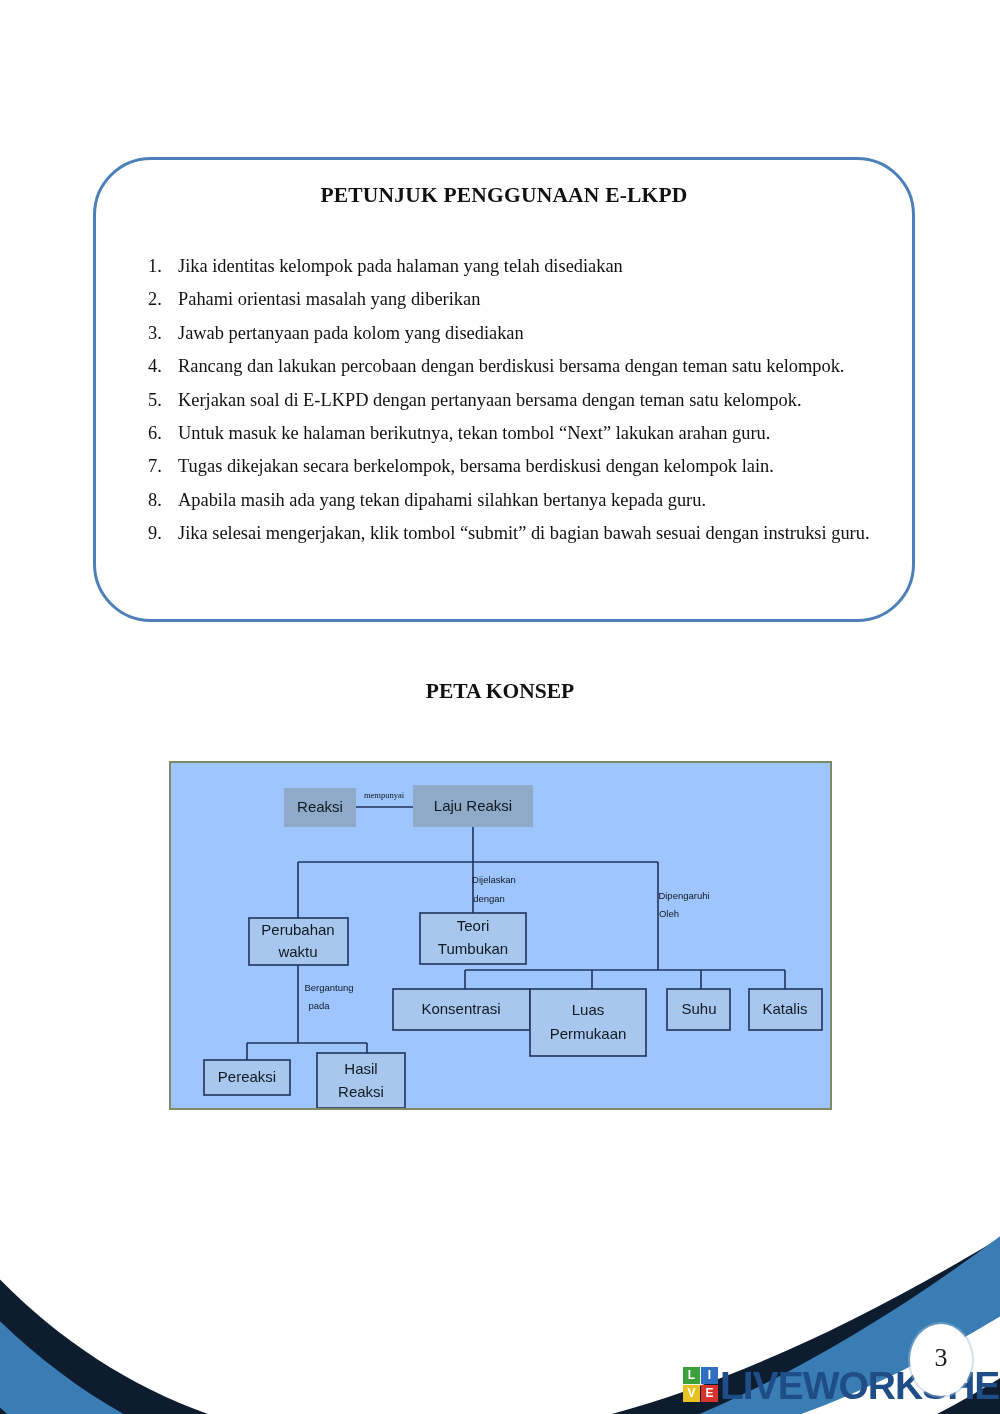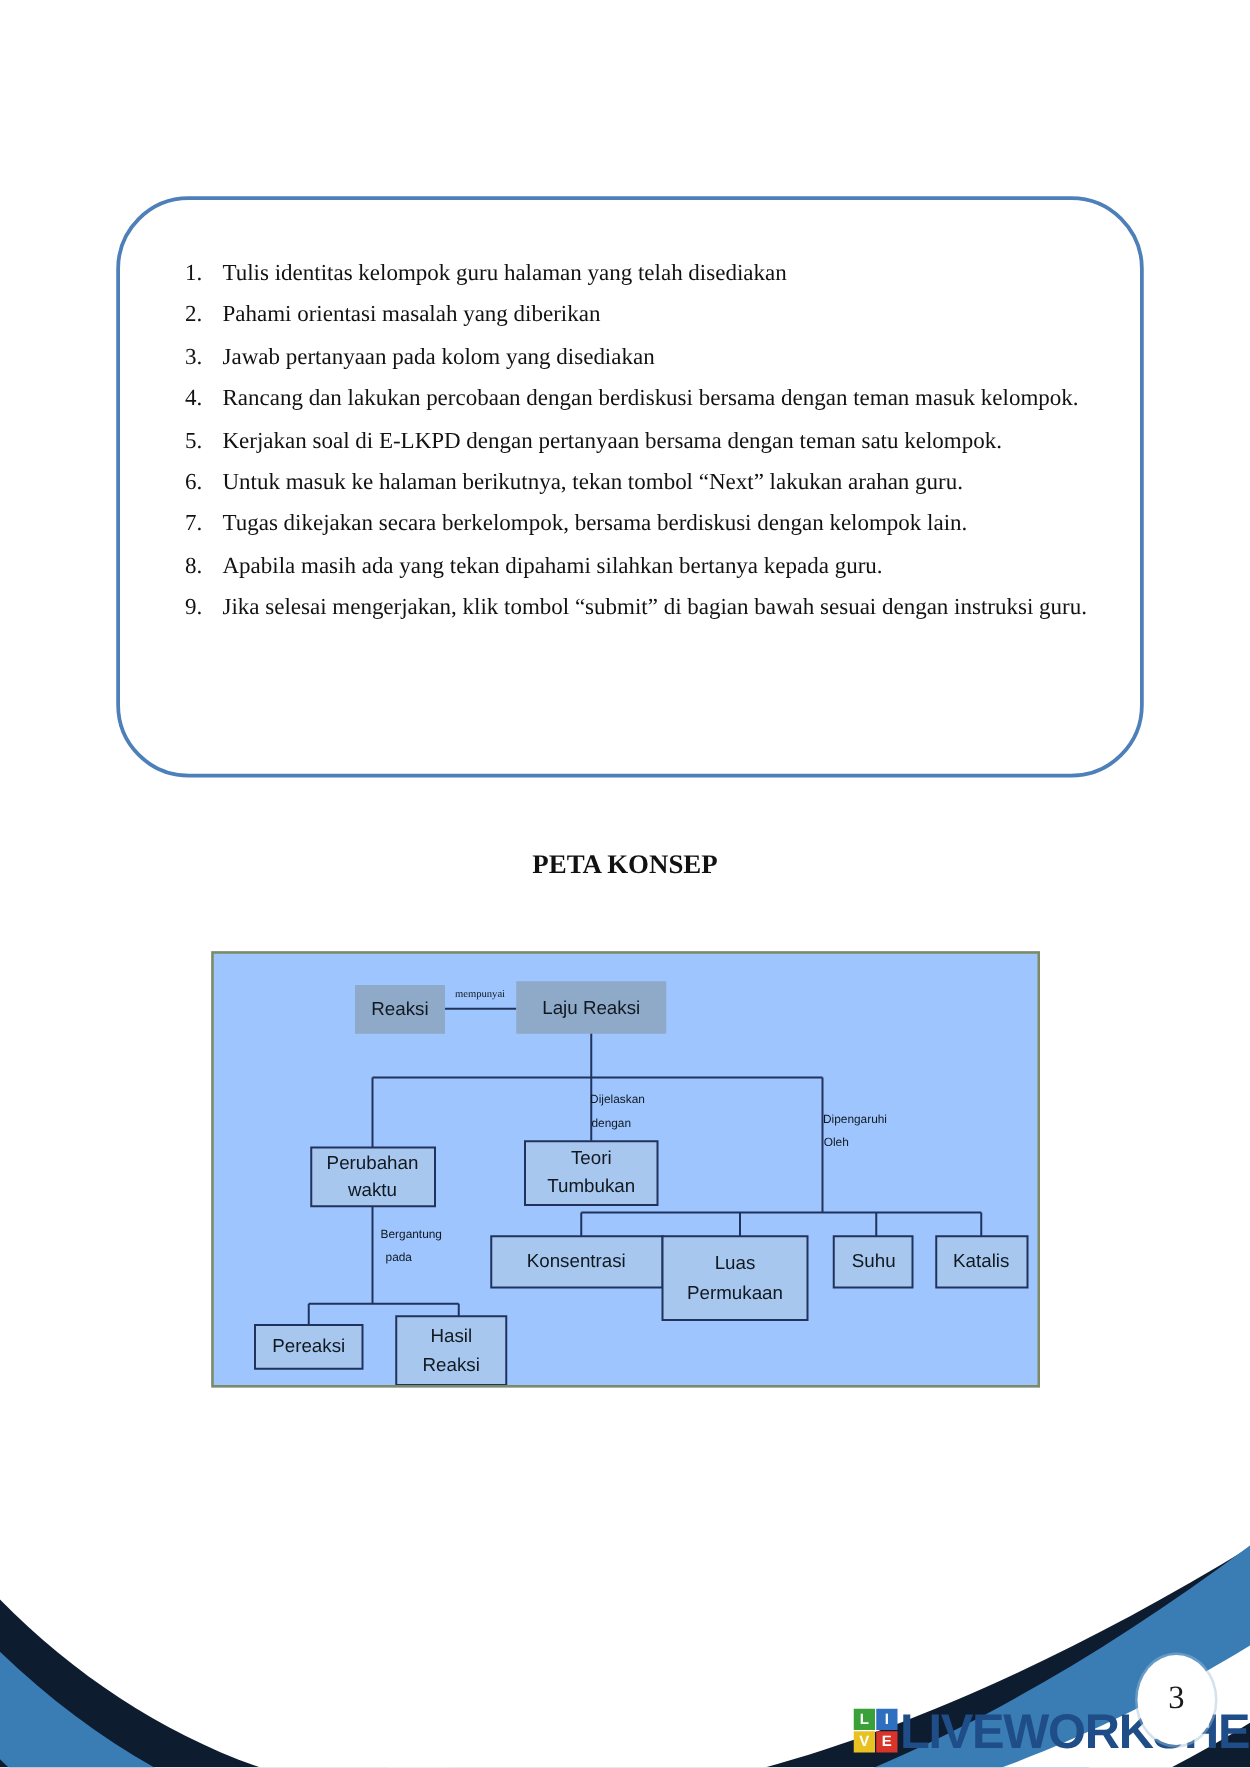--- a/index.html
+++ b/index.html
@@ -215,36 +215,37 @@
     <span class="lws-e">E</span>
   </div>
   <div id="lws-word">LIVEWORKSHEETS</div>
 </div>
 
 <div id="page-number-badge">
   <span class="num">3</span>
 </div>
 
 <div id="instructions-card">
+  <div id="instructions-title">PETUNJUK PENGGUNAAN E-LKPD</div>
   <ol id="instructions-list">
       <li>
         <span class="num">1.</span>
-        <span class="txt">Tulis identitas kelompok guru halaman yang telah disediakan</span>
+        <span class="txt">Jika identitas kelompok pada halaman yang telah disediakan</span>
       </li>
       <li>
         <span class="num">2.</span>
         <span class="txt">Pahami orientasi masalah yang diberikan</span>
       </li>
       <li>
         <span class="num">3.</span>
         <span class="txt">Jawab pertanyaan pada kolom yang disediakan</span>
       </li>
       <li class="justify">
         <span class="num">4.</span>
-        <span class="txt">Rancang dan lakukan percobaan dengan berdiskusi bersama dengan teman masuk kelompok.</span>
+        <span class="txt">Rancang dan lakukan percobaan dengan berdiskusi bersama dengan teman satu kelompok.</span>
       </li>
       <li>
         <span class="num">5.</span>
         <span class="txt">Kerjakan soal di E-LKPD dengan pertanyaan bersama dengan teman satu kelompok.</span>
       </li>
       <li>
         <span class="num">6.</span>
         <span class="txt">Untuk masuk ke halaman berikutnya, tekan tombol “Next” lakukan arahan guru.</span>
       </li>
       <li>

